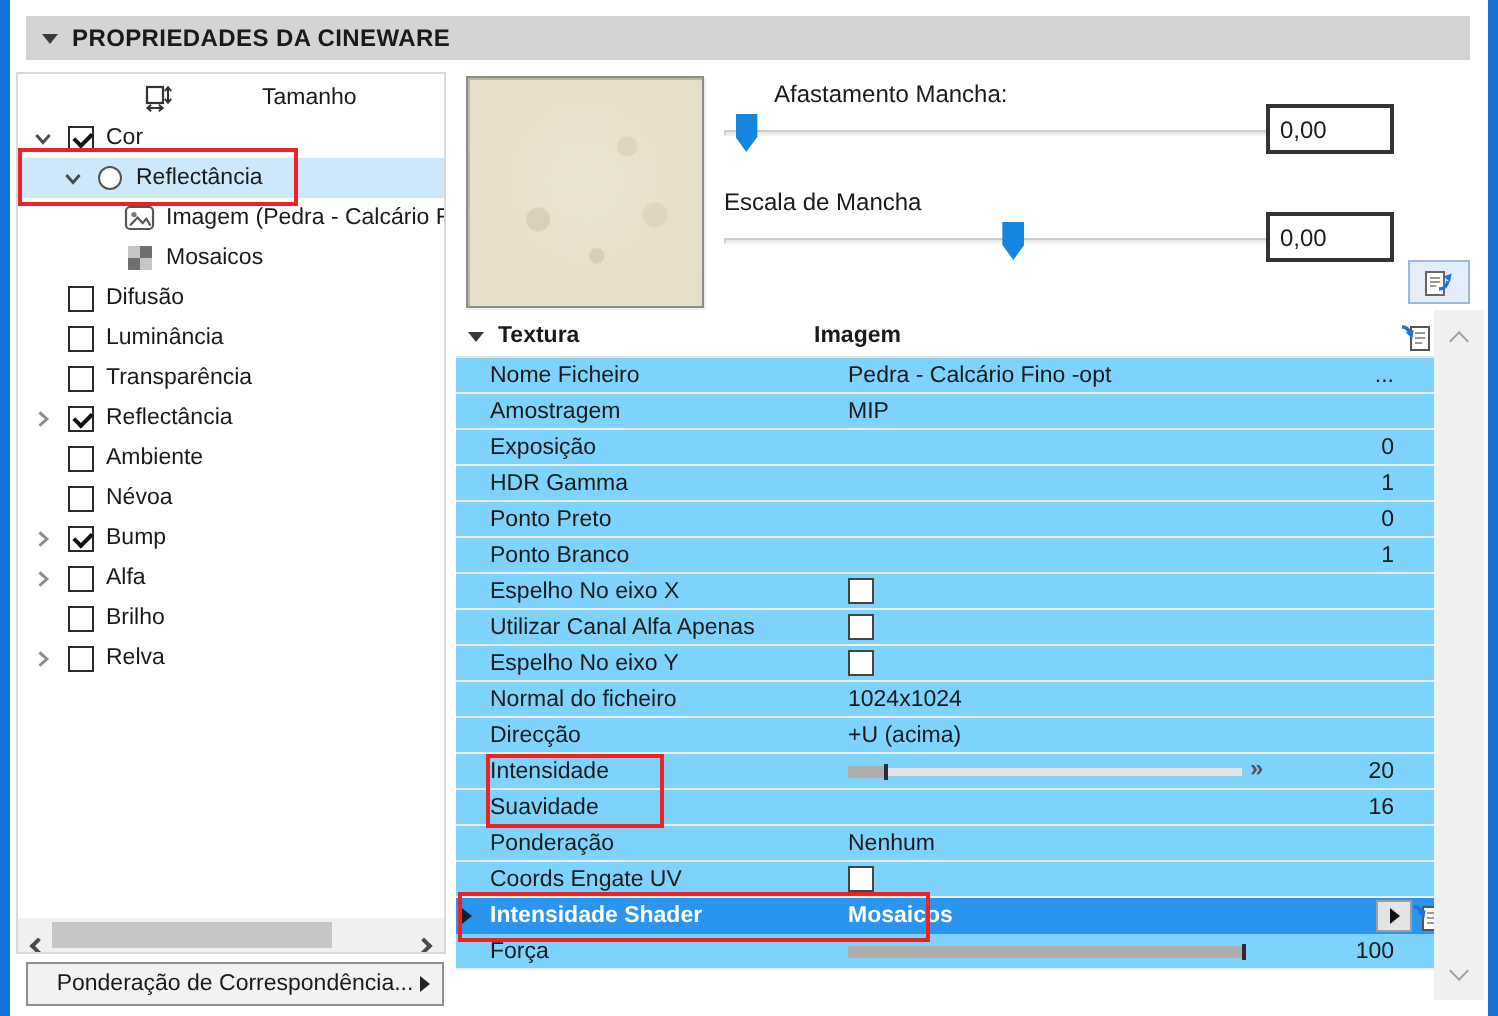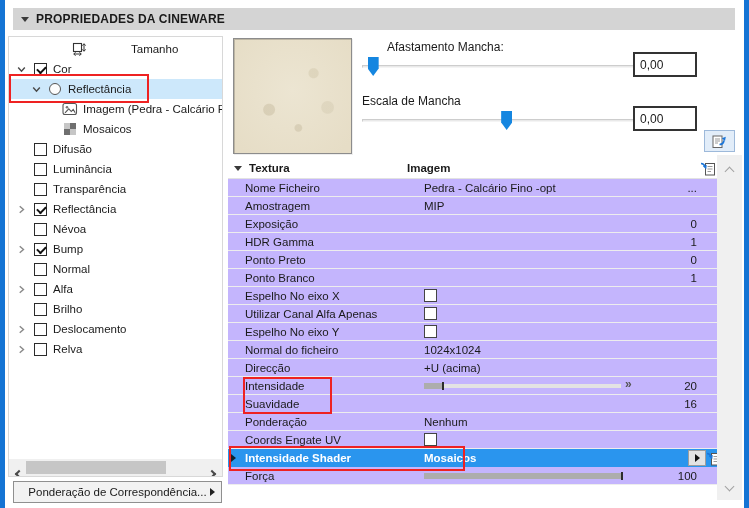--- a/index.html
+++ b/index.html
@@ -74,21 +74,21 @@
 
   
   .ptable { position:absolute; left:228px; top:158px; width:489px; }
   .t-head { height:21px; display:flex; align-items:center; font-weight:bold; font-size:11.5px;
     border-bottom:1px solid #e2e2e2; position:relative; }
   .t-head .tri { width:0; height:0; margin-left:6px; border-left:4px solid transparent;
     border-right:4px solid transparent; border-top:5px solid #3a3a3a; }
   .t-head .c1 { margin-left:7px; width:158px; }
   .head-icon { position:absolute; right:1px; top:2px; }
   .t-row { height:18px; display:flex; align-items:center; position:relative;
-    border-bottom:1px solid #ededed; font-size:11.5px; background:#c4b5fd; }
+    border-bottom:1px solid #ededed; font-size:11.5px; background:#7dd3fc; }
   .row-chev { width:12px; margin-left:3px; flex:0 0 12px; display:flex; align-items:center; }
   .cell-label { margin-left:2px; width:158px; flex:0 0 158px; white-space:nowrap; }
   .cell-value { flex:1; display:flex; align-items:center; white-space:nowrap;padding-left:21px; }
   .cell-right { position:absolute; right:20px; }
   .cb13 { width:13px; height:13px; border:1px solid #444; background:#fff; display:inline-block; }
   .t-row.sel { background:var(--table-sel,#2a95ee); color:#fff; font-weight:bold; border-bottom:none; }
   .t-row.sel .row-chev .exp { width:0; height:0; border-top:4px solid transparent;
     border-bottom:4px solid transparent; border-left:5px solid #10222f; }
   .row-btn { position:absolute; right:11px; top:1px; width:18px; height:16px; background:#e3e3e3;
     border:1px solid #9d9d9d; display:flex; align-items:center; justify-content:center; }
@@ -236,76 +236,65 @@
   </div>
       <div class="tree-row" style="padding-left: 6px;">
     <span class="chev" style="visibility: hidden;">
       <svg width="11" height="11" viewBox="0 0 10 10">
             <path class="p" fill="none" stroke="#4a4a4a" stroke-width="1.3"></path>
           </svg>
     </span>
     <span class="t-icon">
           <span class="cb"></span>
         </span>
+    <span class="t-label">Ambiente</span>
+  </div>
+      <div class="tree-row" style="padding-left: 6px;">
+    <span class="chev" style="visibility: hidden;">
+      <svg width="11" height="11" viewBox="0 0 10 10">
+            <path class="p" fill="none" stroke="#4a4a4a" stroke-width="1.3"></path>
+          </svg>
+    </span>
+    <span class="t-icon">
+          <span class="cb"></span>
+        </span>
     <span class="t-label">Névoa</span>
   </div>
       <div class="tree-row" style="padding-left: 6px;">
     <span class="chev">
       <svg width="11" height="11" viewBox="0 0 10 10">
             <path class="p" fill="none" stroke="#8a8a8a" stroke-width="1.3" d="M3.4 2 L6.8 5 L3.4 8"></path>
           </svg>
     </span>
     <span class="t-icon">
           <span class="cb checked"></span>
         </span>
     <span class="t-label">Bump</span>
   </div>
       <div class="tree-row" style="padding-left: 6px;">
-    <span class="chev" style="visibility: hidden;">
-      <svg width="11" height="11" viewBox="0 0 10 10">
-            <path class="p" fill="none" stroke="#4a4a4a" stroke-width="1.3"></path>
-          </svg>
-    </span>
-    <span class="t-icon">
-          <span class="cb"></span>
-        </span>
-    <span class="t-label">Normal</span>
-  </div>
-      <div class="tree-row" style="padding-left: 6px;">
     <span class="chev">
       <svg width="11" height="11" viewBox="0 0 10 10">
             <path class="p" fill="none" stroke="#8a8a8a" stroke-width="1.3" d="M3.4 2 L6.8 5 L3.4 8"></path>
           </svg>
     </span>
     <span class="t-icon">
           <span class="cb"></span>
         </span>
     <span class="t-label">Alfa</span>
   </div>
       <div class="tree-row" style="padding-left: 6px;">
     <span class="chev" style="visibility: hidden;">
       <svg width="11" height="11" viewBox="0 0 10 10">
             <path class="p" fill="none" stroke="#4a4a4a" stroke-width="1.3"></path>
           </svg>
     </span>
     <span class="t-icon">
           <span class="cb"></span>
         </span>
     <span class="t-label">Brilho</span>
-  </div>
-      <div class="tree-row" style="padding-left: 6px;">
-    <span class="chev">
-      <svg width="11" height="11" viewBox="0 0 10 10">
-            <path class="p" fill="none" stroke="#8a8a8a" stroke-width="1.3" d="M3.4 2 L6.8 5 L3.4 8"></path>
-          </svg>
-    </span>
-    <span class="t-icon">
-          <span class="cb"></span>
-        </span>
-    <span class="t-label">Deslocamento</span>
   </div>
       <div class="tree-row" style="padding-left: 6px;">
     <span class="chev">
       <svg width="11" height="11" viewBox="0 0 10 10">
             <path class="p" fill="none" stroke="#8a8a8a" stroke-width="1.3" d="M3.4 2 L6.8 5 L3.4 8"></path>
           </svg>
     </span>
     <span class="t-icon">
           <span class="cb"></span>
         </span>

